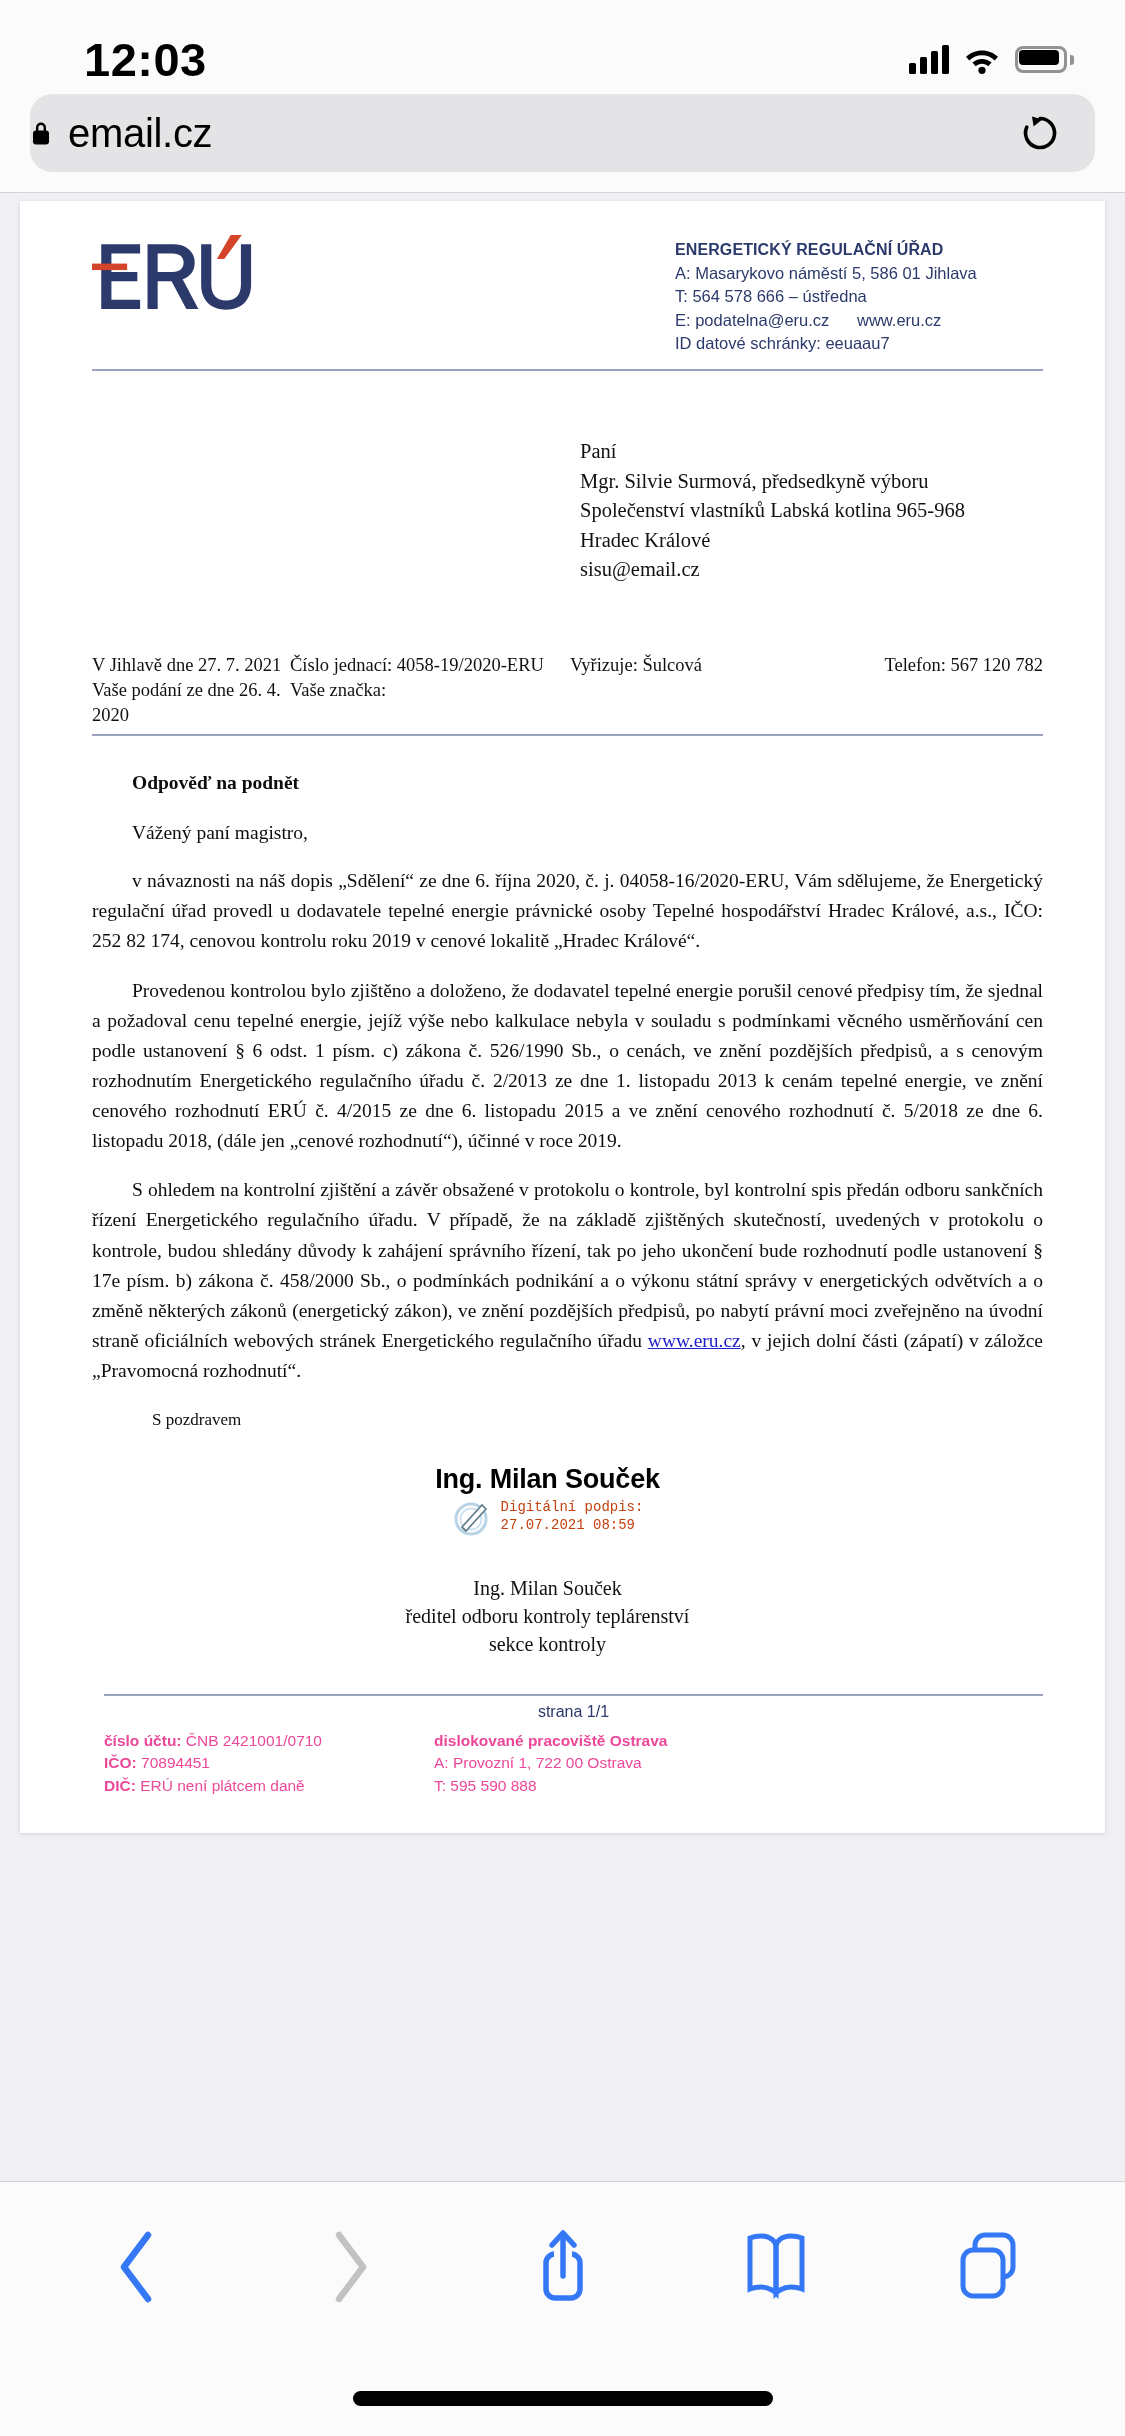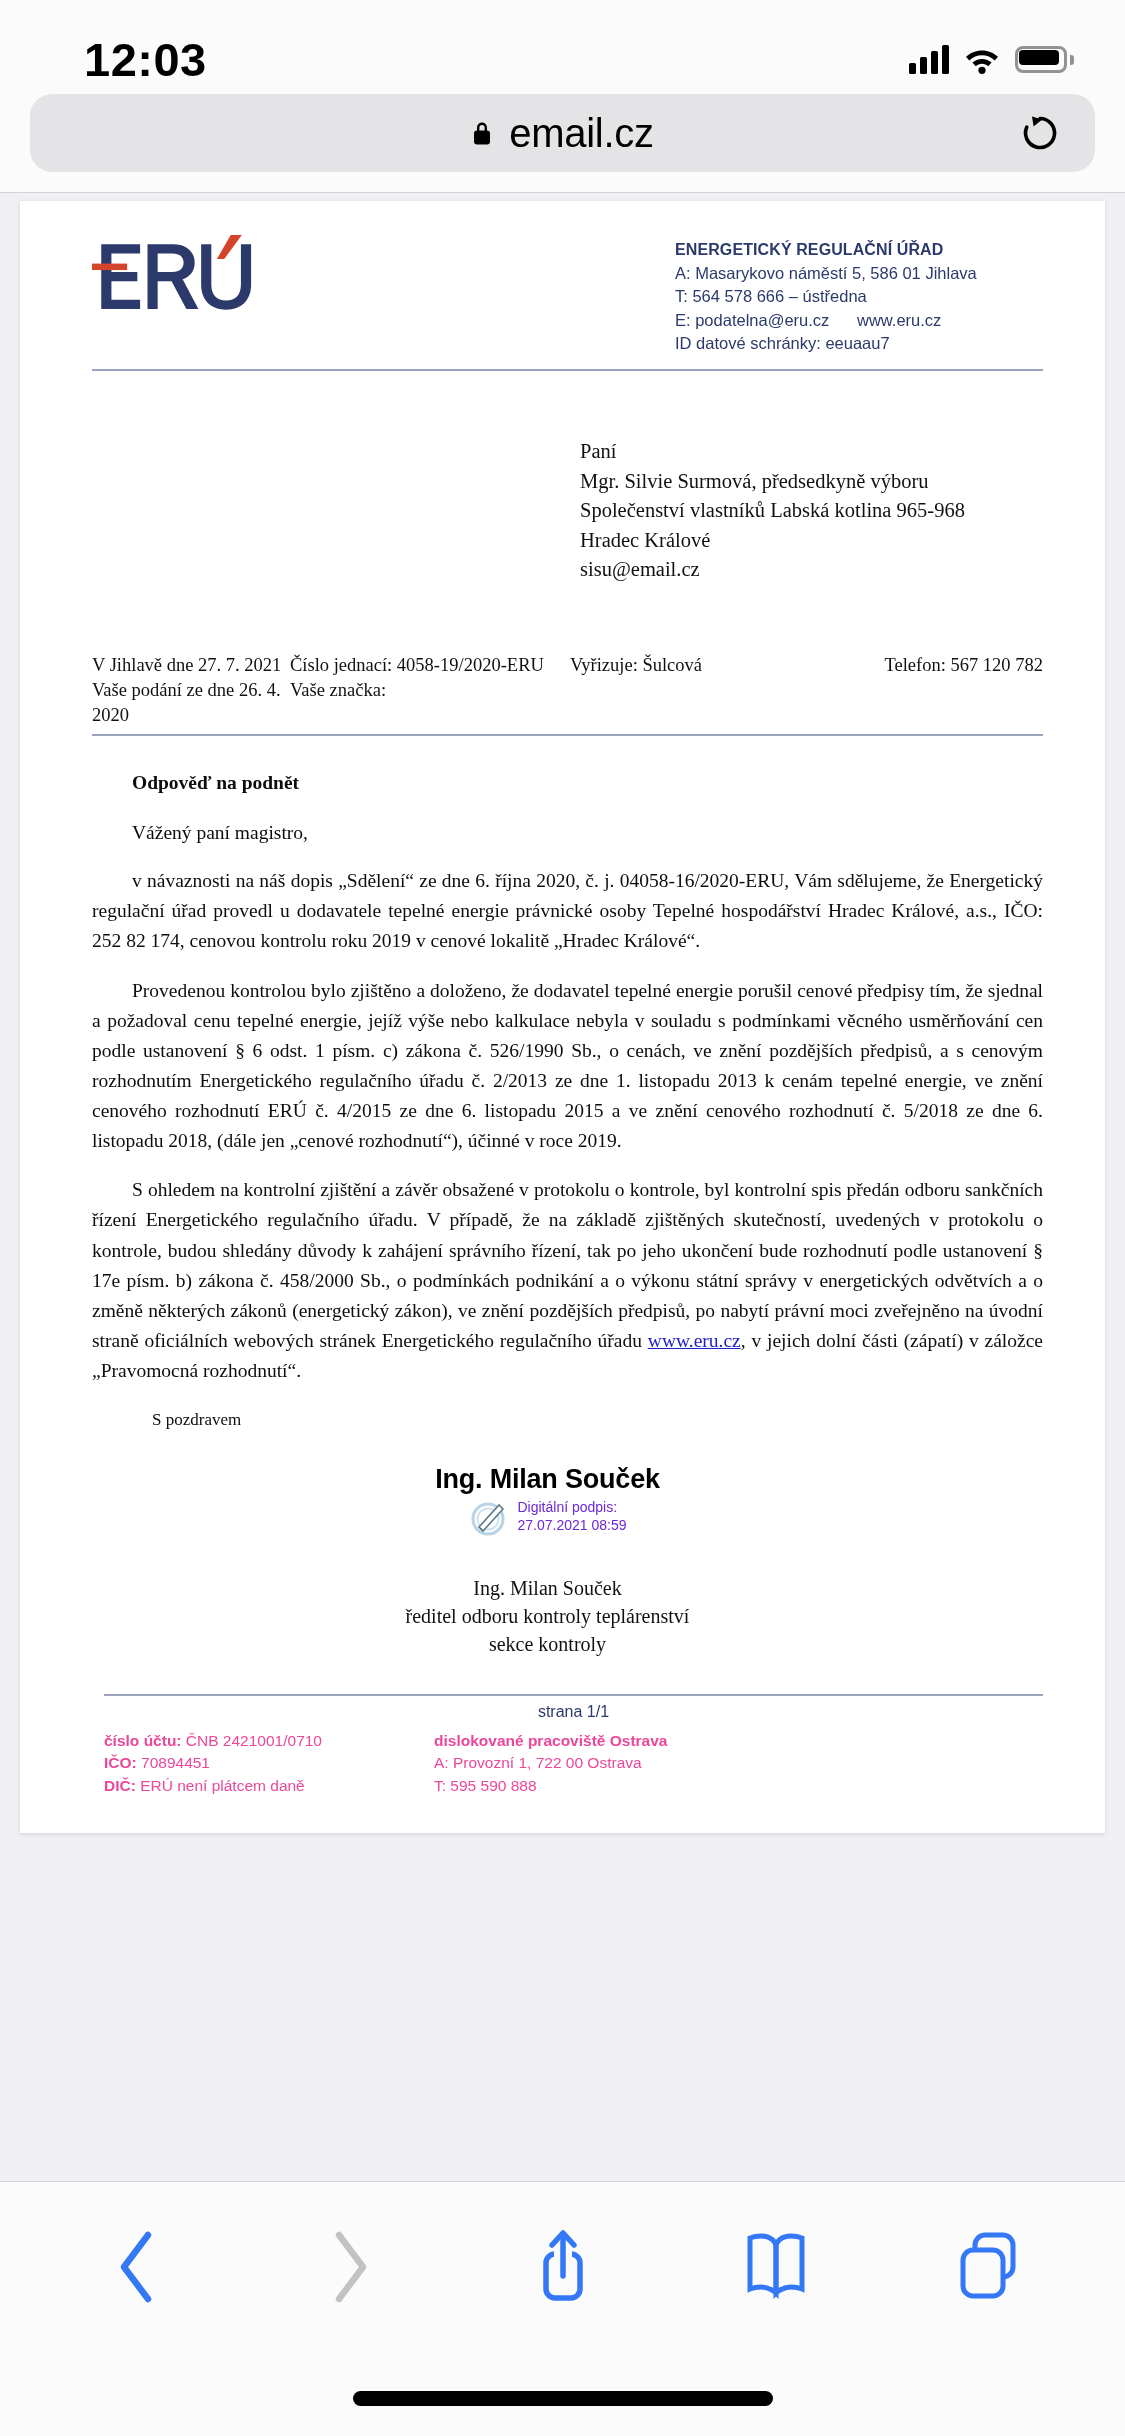--- a/index.html
+++ b/index.html
@@ -59,21 +59,21 @@
     position: absolute; top: 94px; left: 0;
     width: 1125px; height: 98px;
     background: #fbfbfb;
     padding: 0 30px;
   }
   .urlbar {
     position: relative;
     width: 1065px; height: 78px;
     background: #e4e4e6;
     border-radius: 22px;
-    display: flex; align-items: center; justify-content: center;
+    display: flex; align-items: center; 
   }
   .urlbar-center { display: flex; align-items: center; gap: 16px; }
   .lock-icon { width: 22px; height: 28px; }
   .url-text {
     font-size: 40px; color: #000;
     letter-spacing: -0.3px;
   }
   .reload-btn {
     position: absolute; right: 34px; top: 50%;
     transform: translateY(-50%);
@@ -191,24 +191,24 @@
     font-size: 27px;
     color: #000;
     letter-spacing: -0.2px;
   }
   .sig-stamp {
     display: flex; align-items: center; justify-content: center;
     gap: 7px; margin-top: 1px;
   }
   .sig-stamp-icon { width: 42px; height: 42px; flex: none; }
   .sig-stamp-text {
-    font-family: Liberation Sans, sans-serif;
+    font-family: Liberation Mono, monospace;
     font-size: 14px;
     line-height: 1.25;
-    color: #6d28d9;
+    color: #c2410c;
     text-align: left;
   }
   .sig-block {
     margin-top: 36px;
     font-family: "Liberation Serif", serif;
     font-size: 20px;
     line-height: 1.4;
     color: #111;
     text-align: center;
   }

